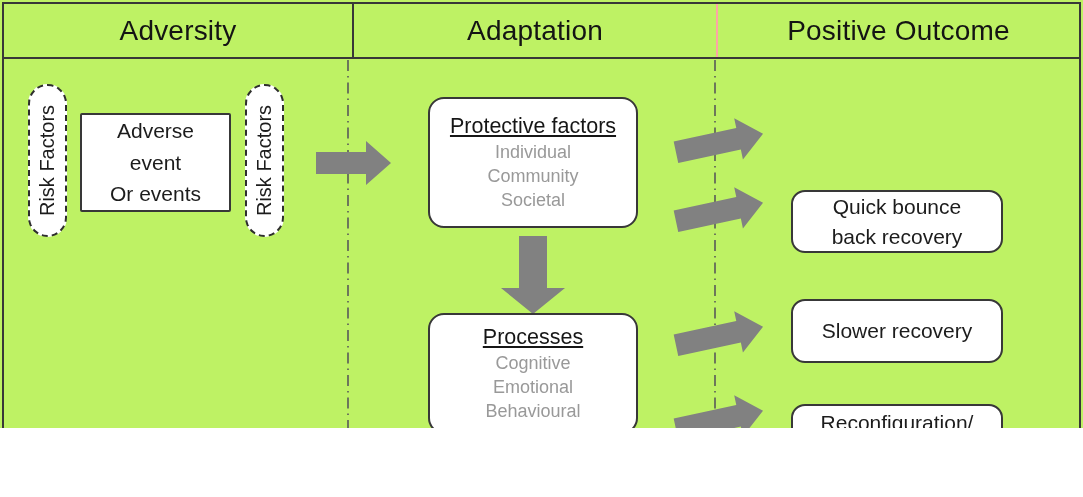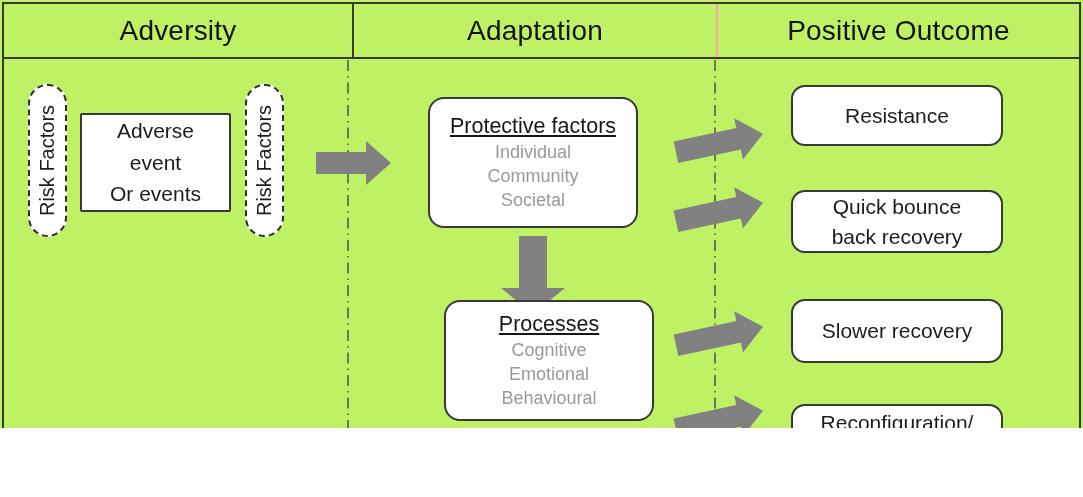--- a/index.html
+++ b/index.html
@@ -78,21 +78,21 @@
   
   .adverse-box {
     left: 80px; top: 113px; width: 151px; height: 99px;
     border-radius: 2px;
     font-size: 21px; line-height: 1.5;
   }
 
   
   .group-box { left: 428px; width: 210px; }
   .protective-box { top: 97px; height: 131px; }
-  .processes-box { top: 300px; height: 121px; margin-left: 16px; }
+  .processes-box { top: 313px; height: 121px; }
   .group-title { font-size: 21.5px; color: #161616; line-height: 1.33; text-decoration: underline; }
   .group-items { font-size: 18px; color: #999999; line-height: 1.33; white-space: pre-line; }
 
   
   .outcome-box {
     left: 791px; width: 212px;
     border-radius: 14px;
     font-size: 21px; line-height: 1.4;
   }
   .ob1 { top: 85px;  height: 61px; }
@@ -147,20 +147,19 @@
 Societal</div>
   </div>
 
   <div class="box group-box processes-box">
     <div class="group-title">Processes</div>
     <div class="group-items">Cognitive
 Emotional
 Behavioural</div>
   </div>
 
-  <div class="box outcome-box ob1 multiline">Resistance</div>
   <div class="box outcome-box ob2 multiline">Quick bounce
 back recovery</div>
   <div class="box outcome-box ob3 multiline">Slower recovery</div>
   <div class="box outcome-box ob4 multiline">Reconfiguration/
 PTG</div>
 
 </div>
 
 </body></html>

